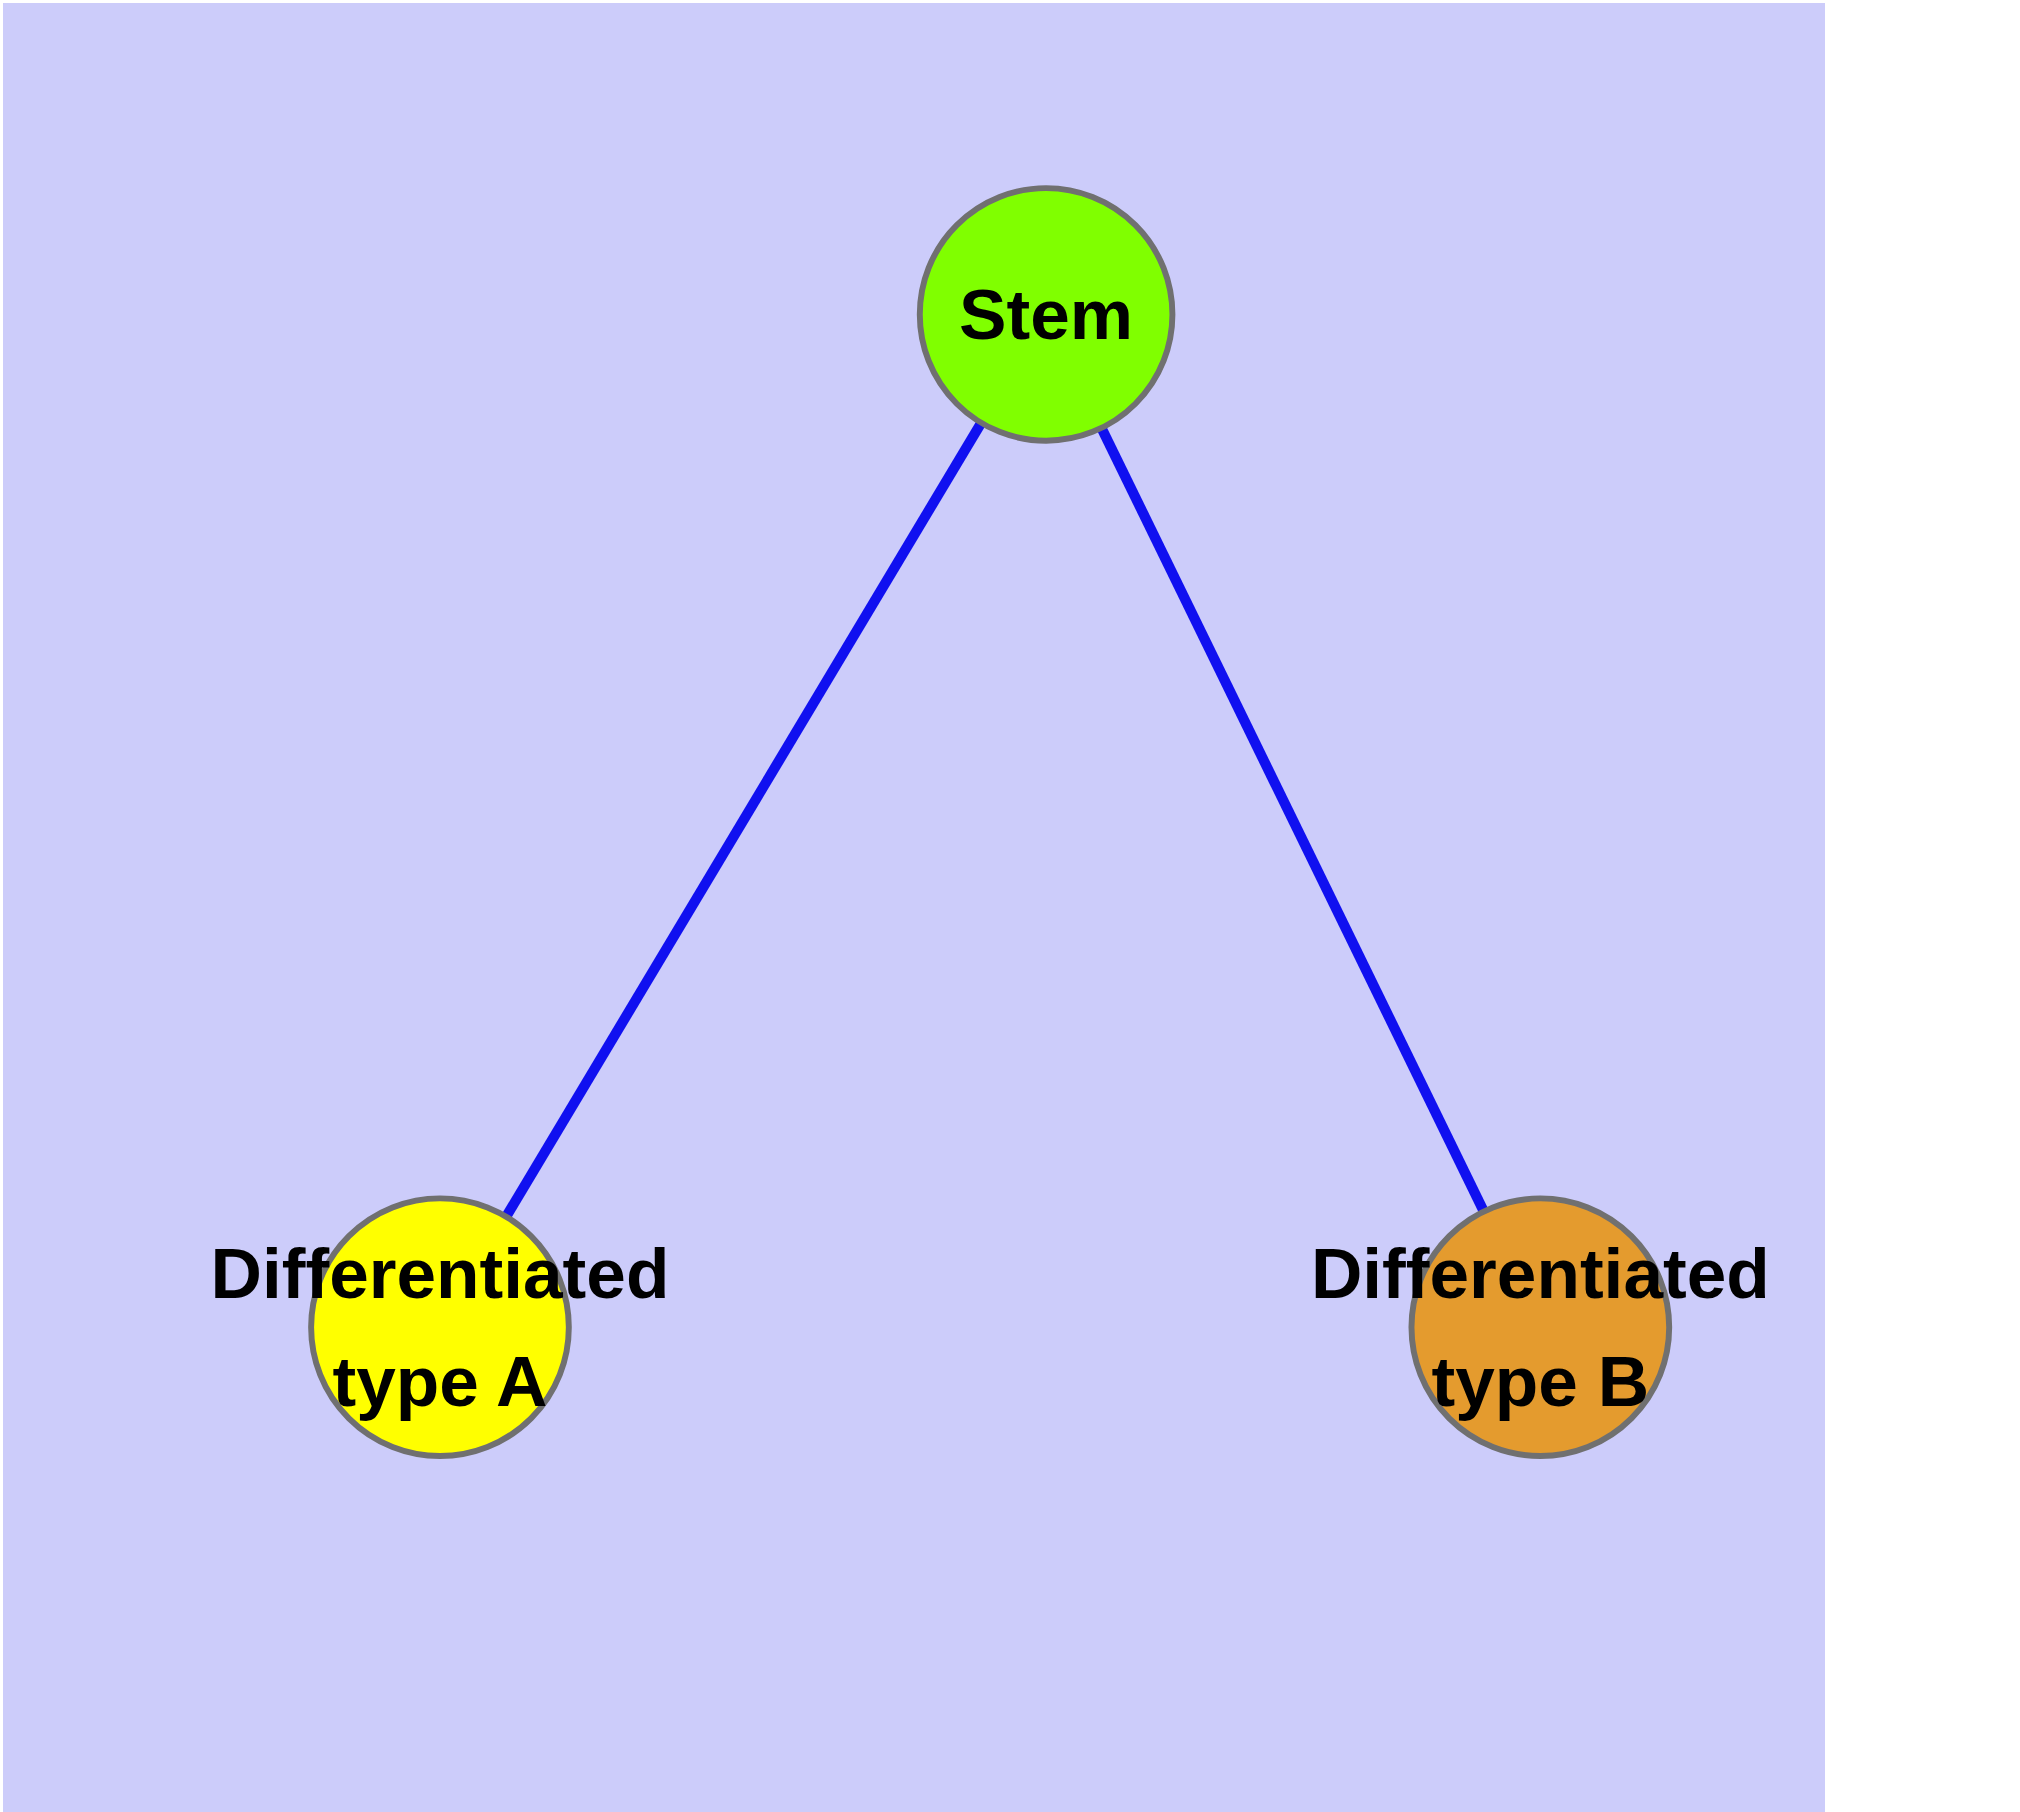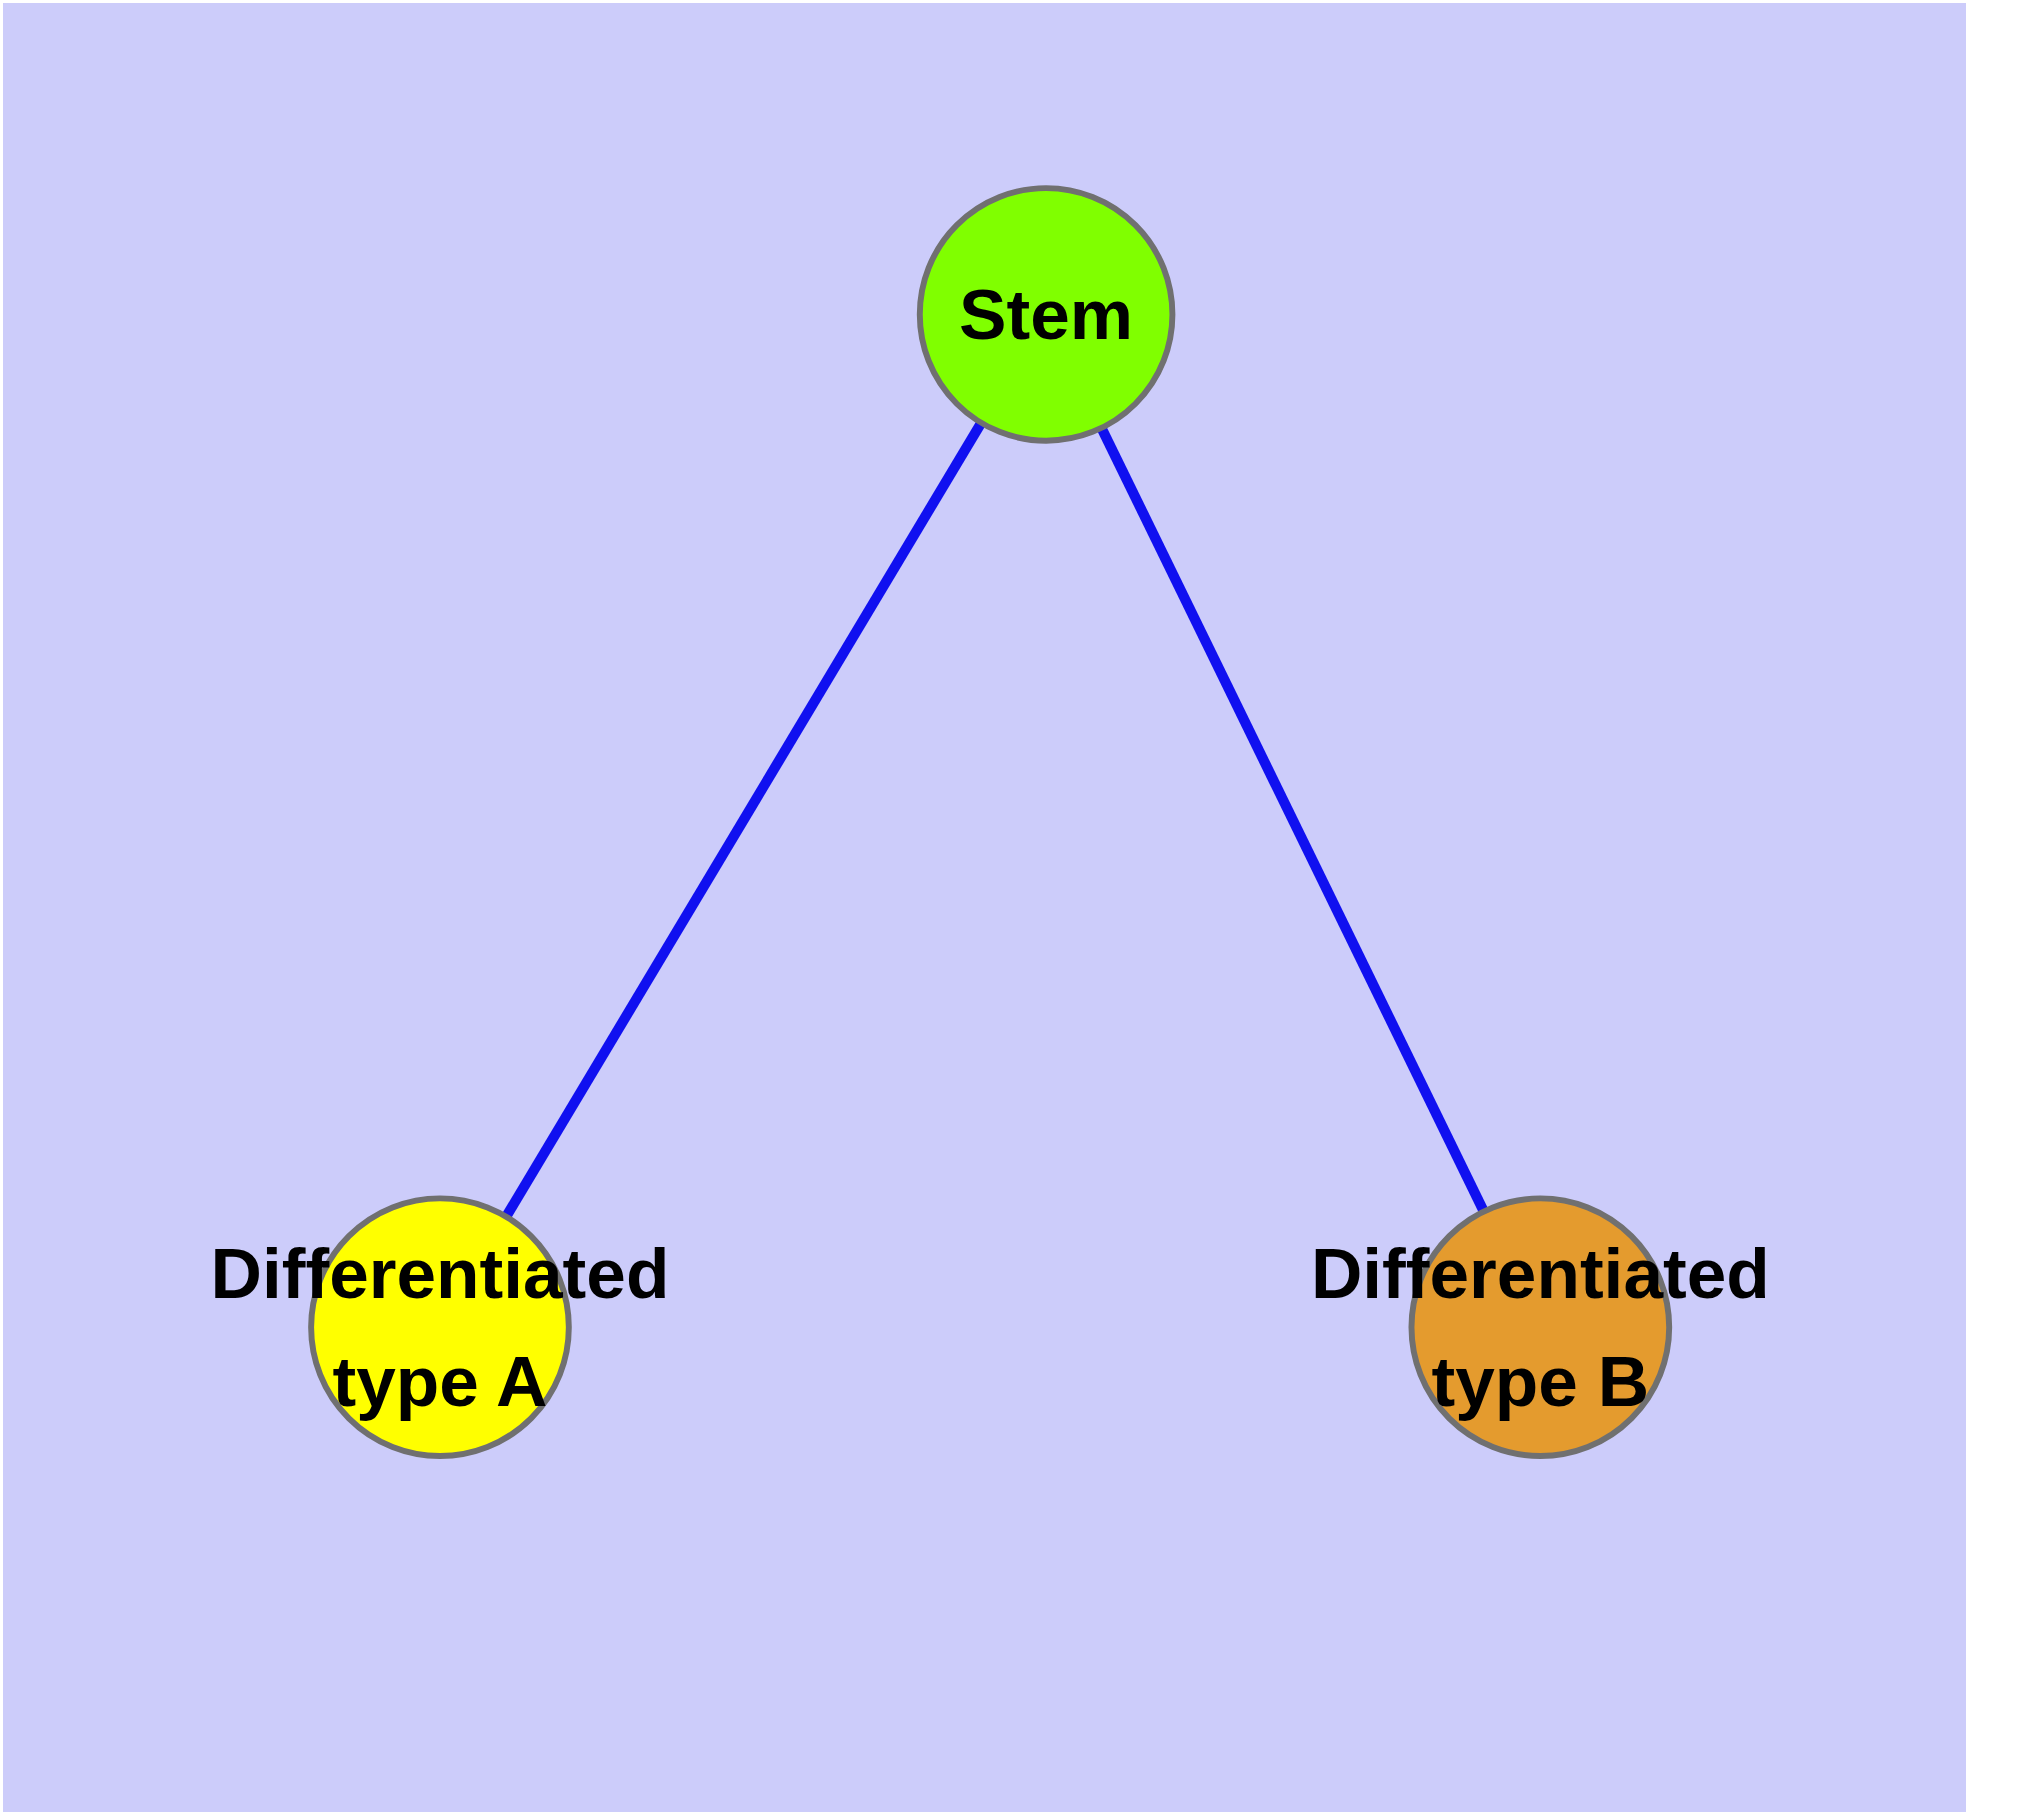--- a/index.html
+++ b/index.html
@@ -6,21 +6,21 @@
   html, body {
     margin: 0;
     padding: 0;
     background: #ffffff;
   }
   body {
     font-family: "Liberation Sans", sans-serif;
   }
   #canvas {
     position: relative;
-    width: 1966px;
+    width: 1825px;
     height: 1812px;
     background: #ffffff;
     overflow: hidden;
   }
   #plot-area {
     position: absolute;
     left: 2.5px;
     top: 2.5px;
     width: 2014px;
     height: 1810px;

